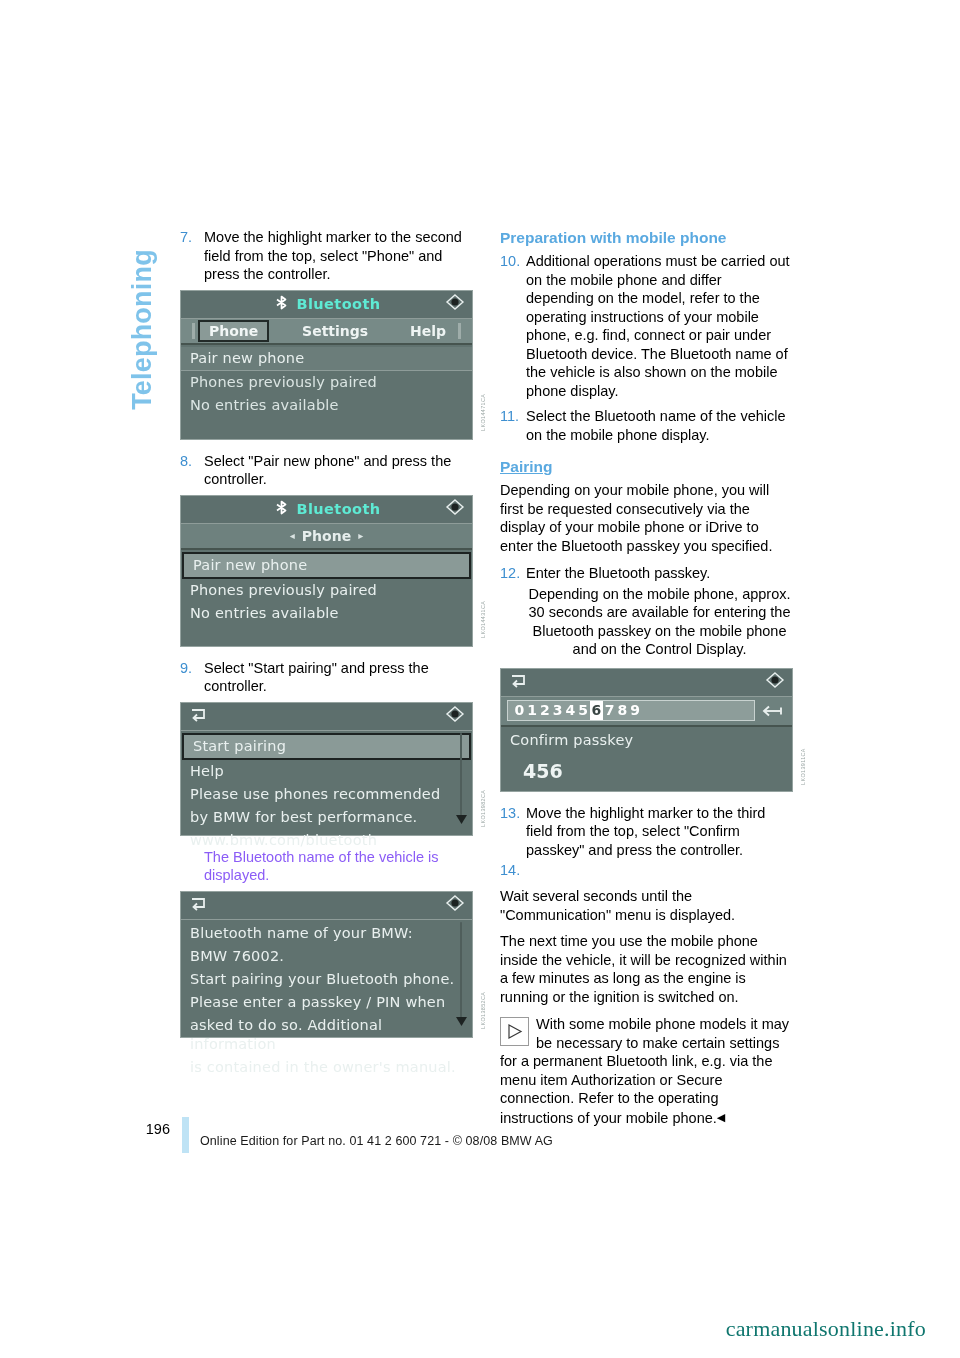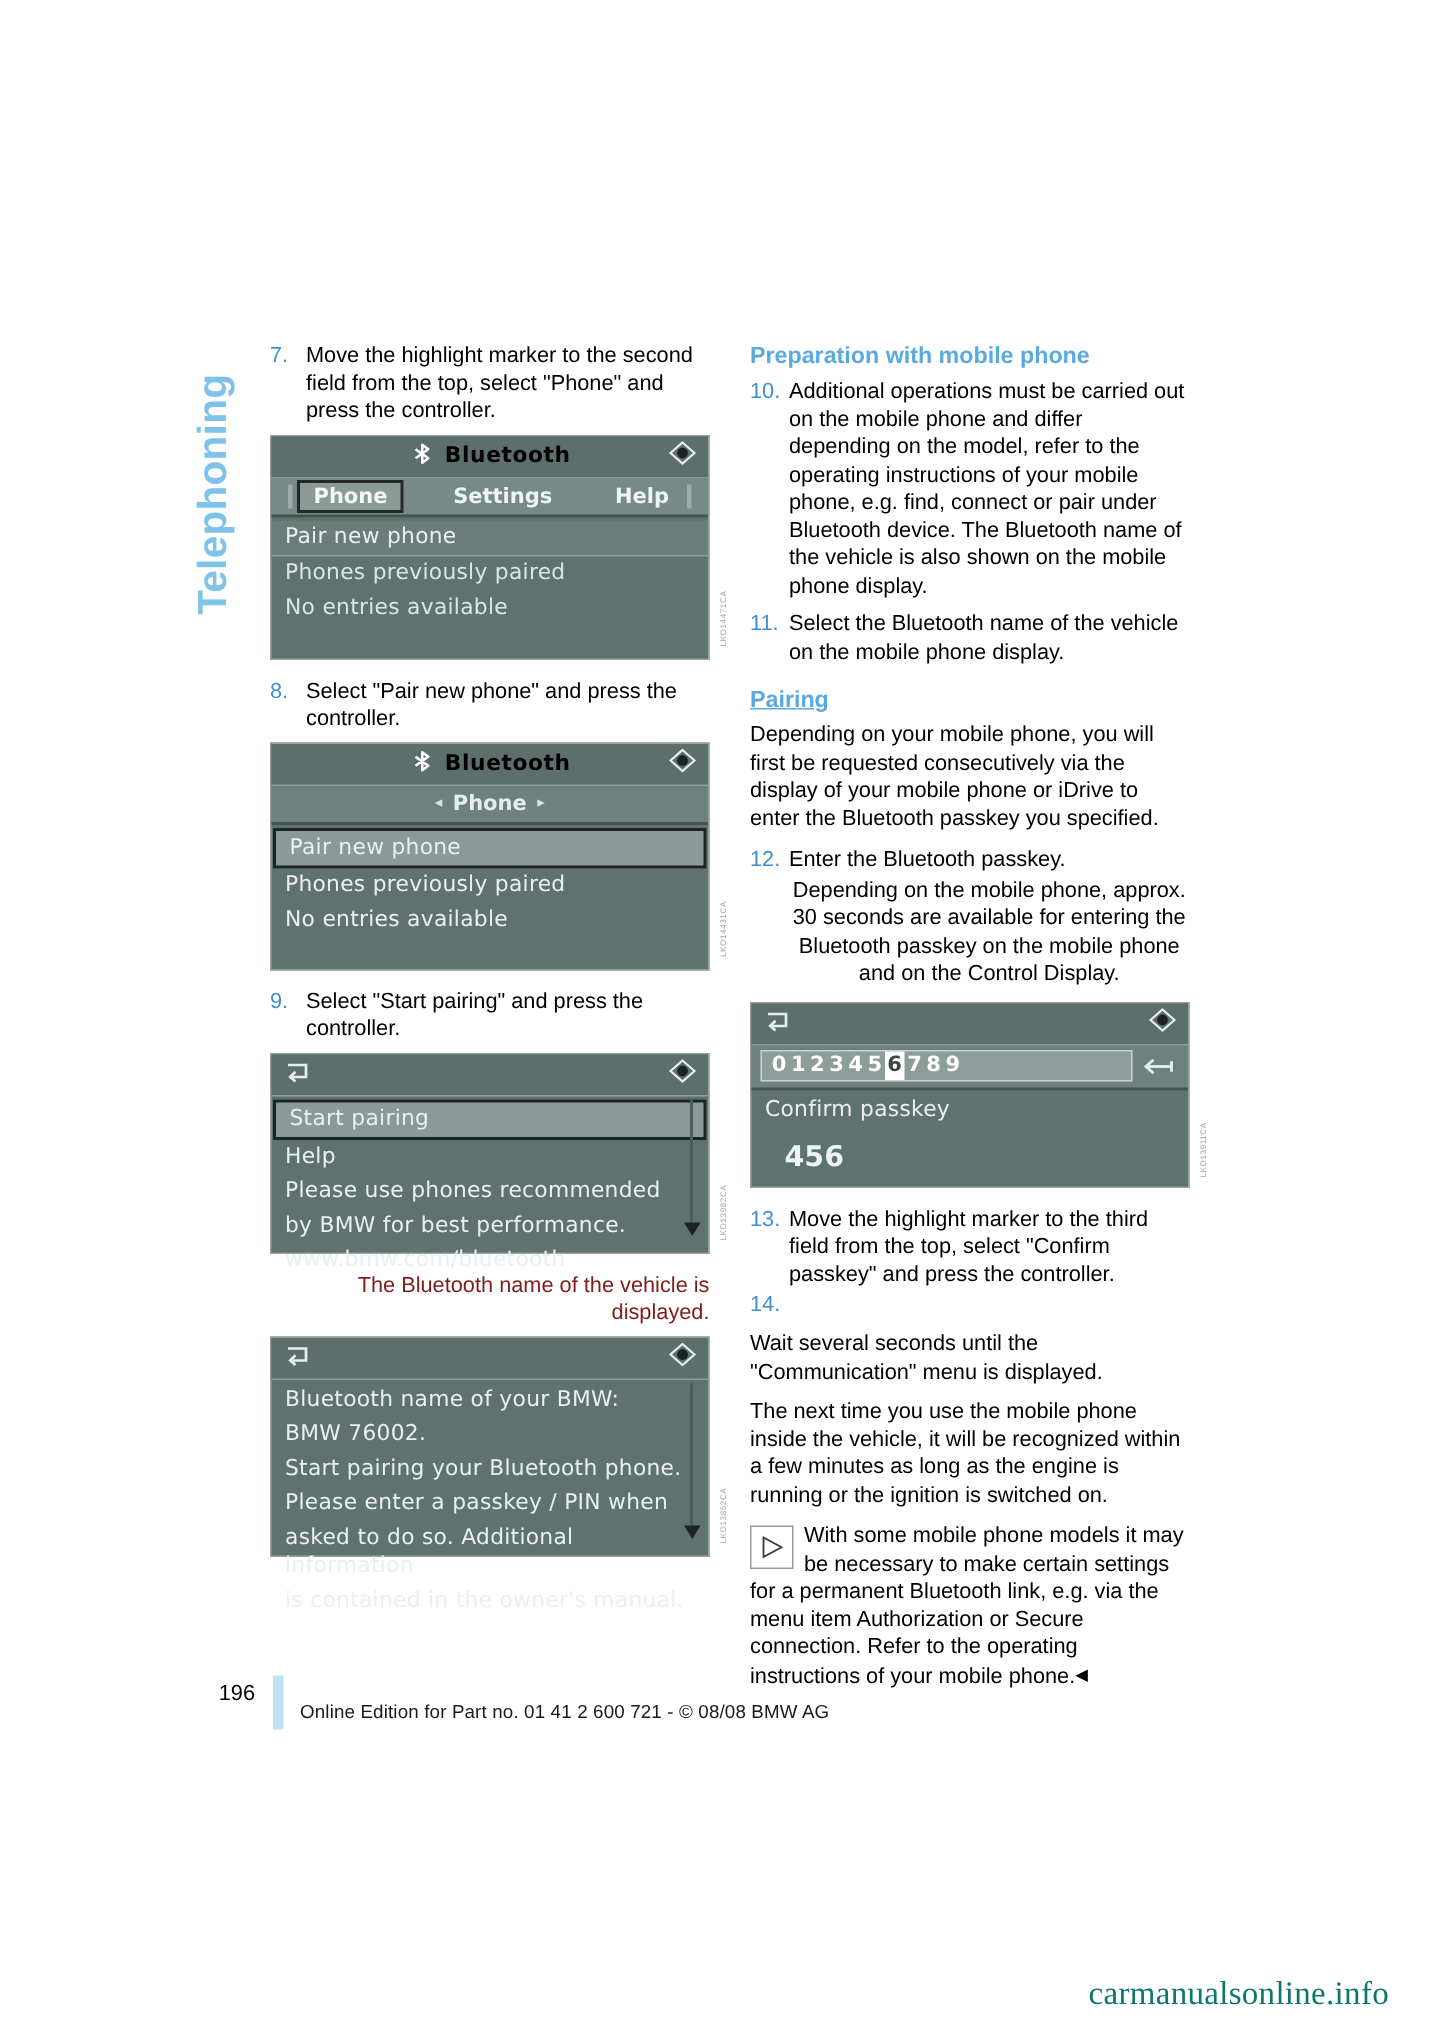--- a/index.html
+++ b/index.html
@@ -80,21 +80,21 @@
   .screen.h4{height:124px;}
   .screen.h5{height:147px;}
 
   .sc-title{
     height:27px;background:#5d6f6d;
     border-bottom:1px solid #8e9c99;
     display:flex;align-items:center;justify-content:center;
     position:relative;
   }
   .sc-title .t{
-    color:#000000;font-size:14.5px;font-weight:600;letter-spacing:.4px;
+    color:#5eead4;font-size:14.5px;font-weight:600;letter-spacing:.4px;
   }
   .bt-icon{margin-right:7px;display:inline-block;}
   .ctrl-icon{position:absolute;right:7px;top:50%;transform:translateY(-50%);}
   .back-icon{position:absolute;left:8px;top:50%;transform:translateY(-50%);}
 
   .sc-tabs{
     height:26px;background:#778a87;
     border-bottom:2px solid #46544f;
     display:flex;align-items:center;
     padding:0 8px;box-sizing:border-box;
@@ -169,21 +169,21 @@
   .refcode{
     position:absolute;
     font-size:5.4px;color:#9aa6a4;
     transform:rotate(-90deg);transform-origin:left top;
     white-space:nowrap;letter-spacing:.4px;
     font-family:"Liberation Sans",sans-serif;
   }
 
   
   .caption{
-    color:#7f1d1d;font-size:14.5px;line-height:18.5px;margin:0 0 4px 24px;text-align:right;
+    color:#8b5cf6;font-size:14.5px;line-height:18.5px;margin:0 0 4px 24px;
   }
 
   
   .footer{position:absolute;left:0;top:1113px;width:960px;height:40px;}
   .footer .pageno{
     position:absolute;left:130px;top:8px;width:40px;text-align:right;
     font-size:14.5px;color:#000;
   }
   .footer .rule{
     position:absolute;left:182px;top:4px;width:7px;height:36px;background:#bfe3f5;

